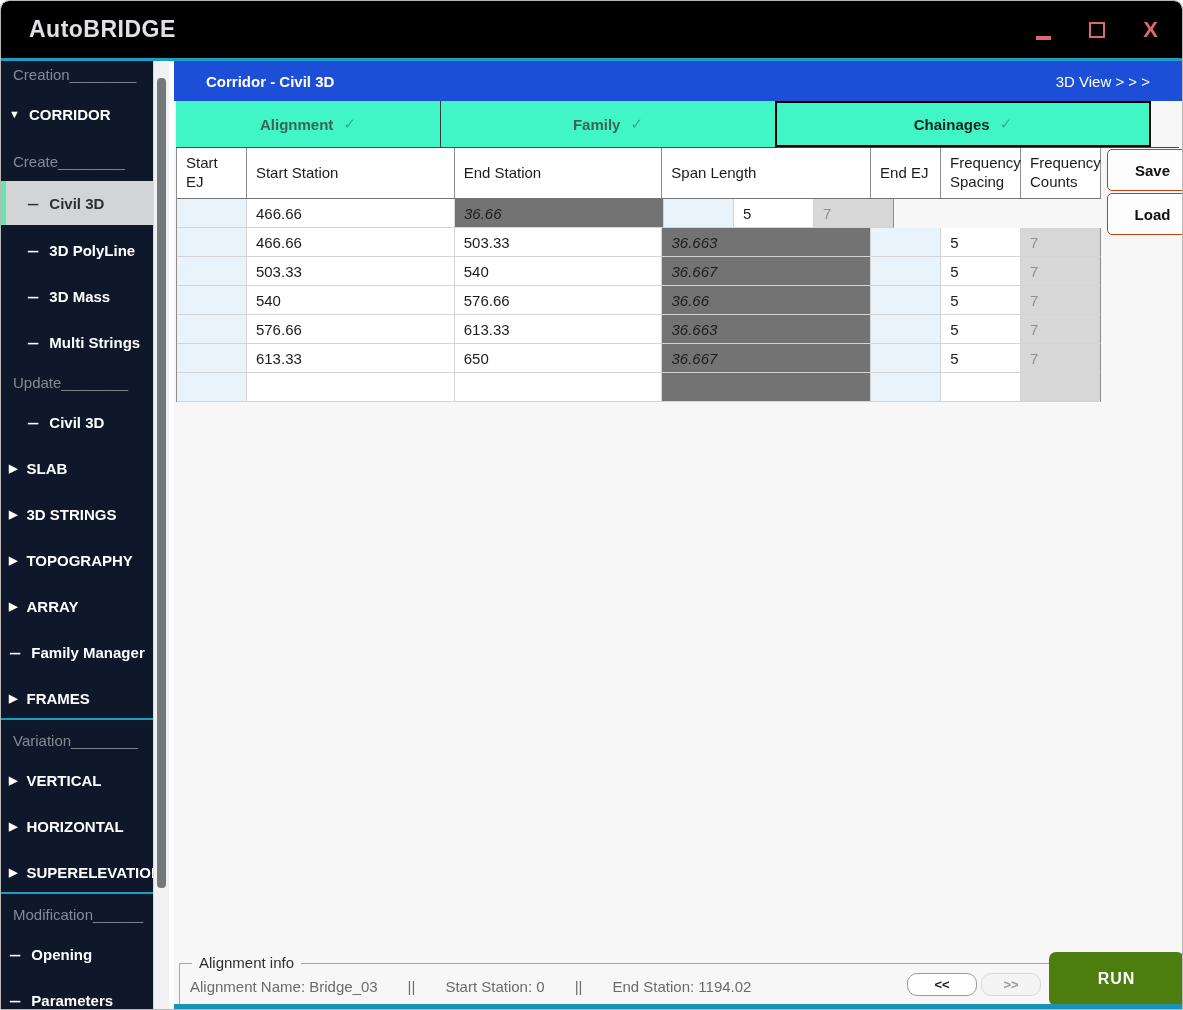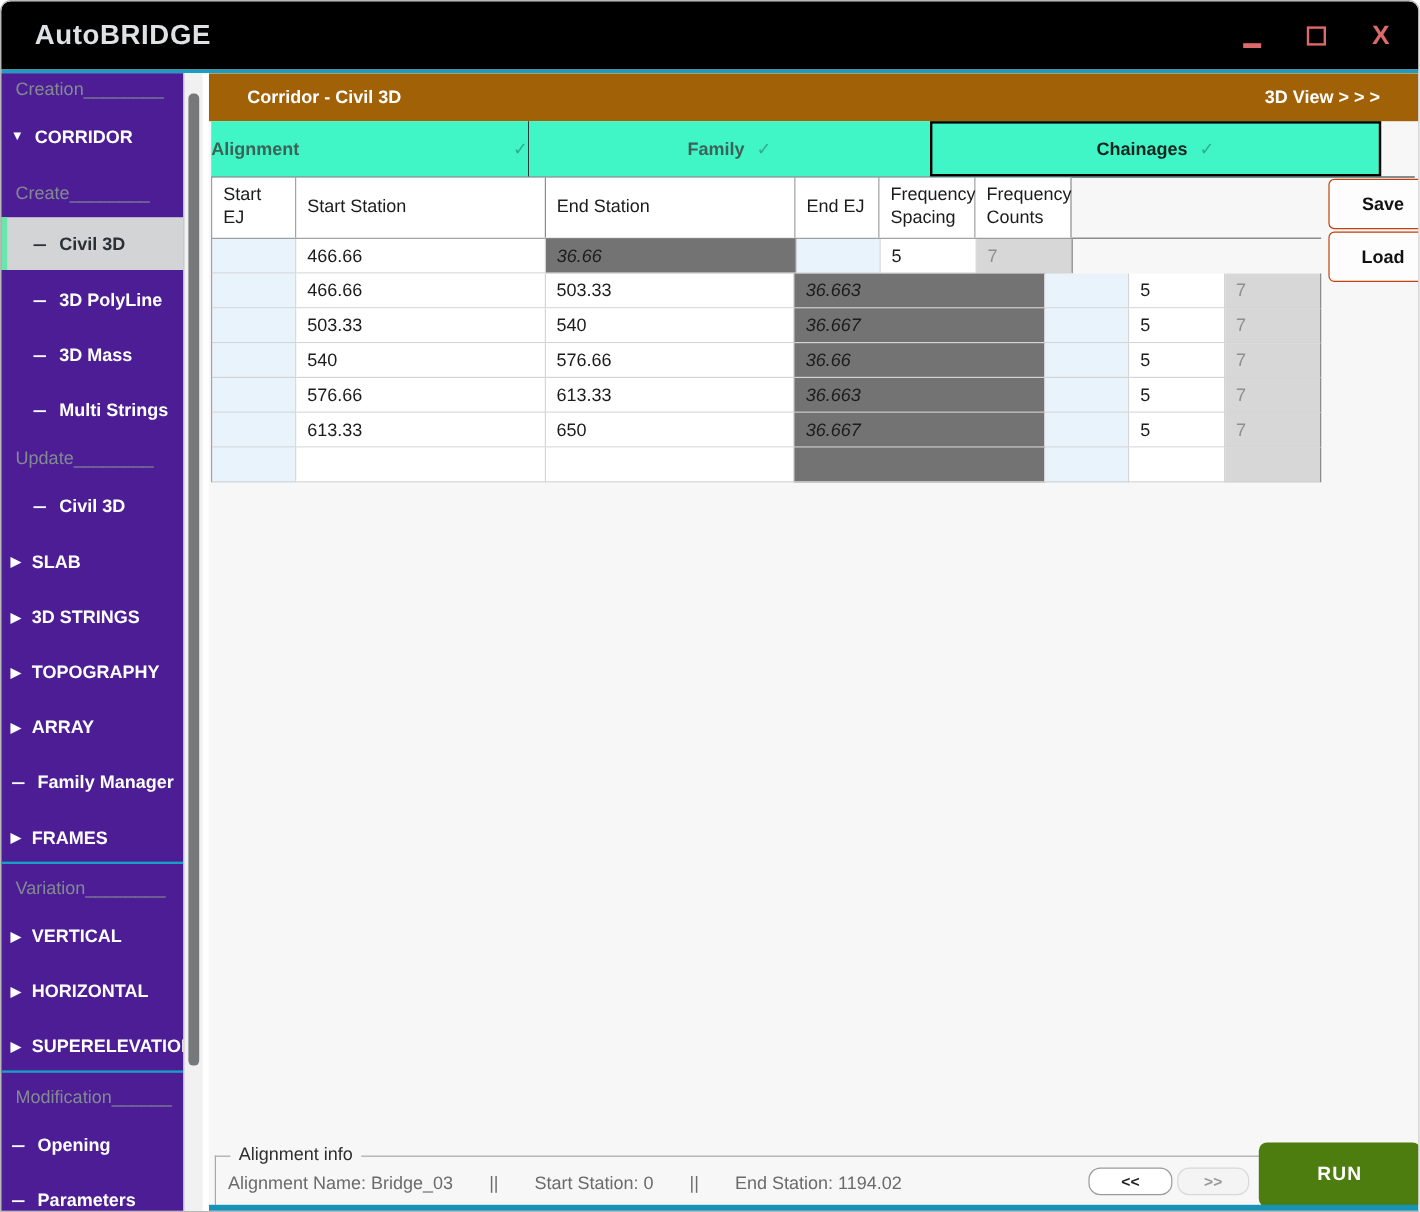--- a/index.html
+++ b/index.html
@@ -14,52 +14,52 @@
   .app-title { color:#dfe2e4; font-size:23px; font-weight:bold; letter-spacing:.5px; }
   .win-controls { margin-left:auto; display:flex; align-items:center; gap:38px; }
   .ctrl-min { width:15px; height:4px; background:#dd6a6a; transform:translateY(8px); cursor:pointer; }
   .ctrl-max { width:16px; height:16px; border:2px solid #dd6a6a; cursor:pointer; }
   .ctrl-close { color:#dd6a6a; font-size:22px; font-weight:bold; line-height:1; cursor:pointer; }
   .accent-line { height:3px; background:#1b9ec4; }
 
   
   .app-body { display:flex; height:950px; }
 
-  .sidebar { width:152px; flex-shrink:0; background:#4c1d95; position:relative; overflow:hidden; }
+  .sidebar { width:152px; flex-shrink:0; background:#0f172a; position:relative; overflow:hidden; }
   .sb-item { position:absolute; left:0; width:152px; height:22px; display:flex;
              align-items:center; white-space:nowrap; }
   .sb-section { color:#828b91; font-size:15px; padding-left:12px; }
   .sb-group { color:#ffffff; font-weight:bold; font-size:15px; padding-left:8px; cursor:pointer; }
   .sb-group .tri { font-size:11px; margin-right:9px; }
   .sb-sub { color:#ffffff; font-weight:bold; font-size:15px; padding-left:28px; cursor:pointer; }
   .sb-dashitem { color:#ffffff; font-weight:bold; font-size:15px; padding-left:10px; cursor:pointer; }
   .dash { font-weight:bold; margin-right:12px; transform:scaleX(1.4); display:inline-block; }
   .sb-sub.selected { background:#d3d4d5; color:#2b3035; height:44px;
                      border-left:5px solid #68e7ab; padding-left:23px; }
   .sb-divider { position:absolute; left:0; width:152px; height:2px; background:#1b9ec4; }
 
   .scrollstrip { width:16px; flex-shrink:0; background:#f1f1f1; border-left:1px solid #d6d6d6;
                  position:relative; }
   .scrollthumb { position:absolute; left:3px; top:17px; width:9px; height:810px;
                  background:#75797c; border-radius:4px; cursor:pointer; }
 
   
   .main { flex:1; background:#f7f7f8; border-left:5px solid #ffffff; position:relative;
           display:flex; flex-direction:column; overflow:hidden; }
-  .main-header { height:40px; background:#a16207; display:flex; align-items:center;
+  .main-header { height:40px; background:#1d4ed8; display:flex; align-items:center;
                  padding:12px 32px; flex-shrink:0;text-align:center; }
   .main-title { color:#ffffff; font-weight:bold; font-size:15px; }
-  .view3d { margin-left:auto; color:#ffffff; font-weight:bold; font-size:15px; cursor:pointer; }
+  .view3d { margin-left:auto; color:#ffffff; font-weight:normal; font-size:15px; cursor:pointer; }
 
   .tabs { display:flex; height:47px; width:1003px; margin-left:2px; flex-shrink:0;
           border-bottom:1px solid #40454a; }
   .tab { background:#40f6c7; display:flex; align-items:center; justify-content:center;
          font-weight:bold; font-size:15px; color:#3d6358; cursor:pointer; }
   .tab .check { margin-left:10px; font-weight:normal; color:#2fae8f; }
-  .tab-alignment { width:265px; border-right:1px solid #2e3b38;justify-content:space-between; }
+  .tab-alignment { width:265px; border-right:1px solid #2e3b38; }
   .tab-family { width:334px; }
   .tab-chainages { width:376px; border:2px solid #000000; color:#16241f; }
 
   .content { flex:1; position:relative; padding-left:2px; }
   .table-zone { display:flex; align-items:flex-start; }
 
   .grid { width:925px; border-left:1px solid #8c8c8c; border-top:none; }
   .hrow { display:flex; border-bottom:1px solid #737373; }
   .th { background:#ffffff; color:#1c1c1c; font-size:15px; display:flex; align-items:center;
         height:50px; padding:3px 9px; border-right:1px solid #8c8c8c; line-height:1.25; }
@@ -221,20 +221,21 @@
         </div>
       </div>
 
       <div class="content">
         <div class="table-zone">
           <div class="grid">
             <div class="hrow">
               <div class="th w0">Start EJ</div>
               <div class="th w1">Start Station</div>
               <div class="th w2">End Station</div>
+              <div class="th w3">Span Length</div>
               <div class="th w4">End EJ</div>
               <div class="th w5">Frequency Spacing</div>
               <div class="th w6">Frequency Counts</div>
             </div>
 
             <div class="trow">
               <div class="td w0 bg-ej"></div>
               <div class="td w2">466.66</div>
               <div class="td w3 bg-span">36.66</div>
               <div class="td w4 bg-ej"></div>

